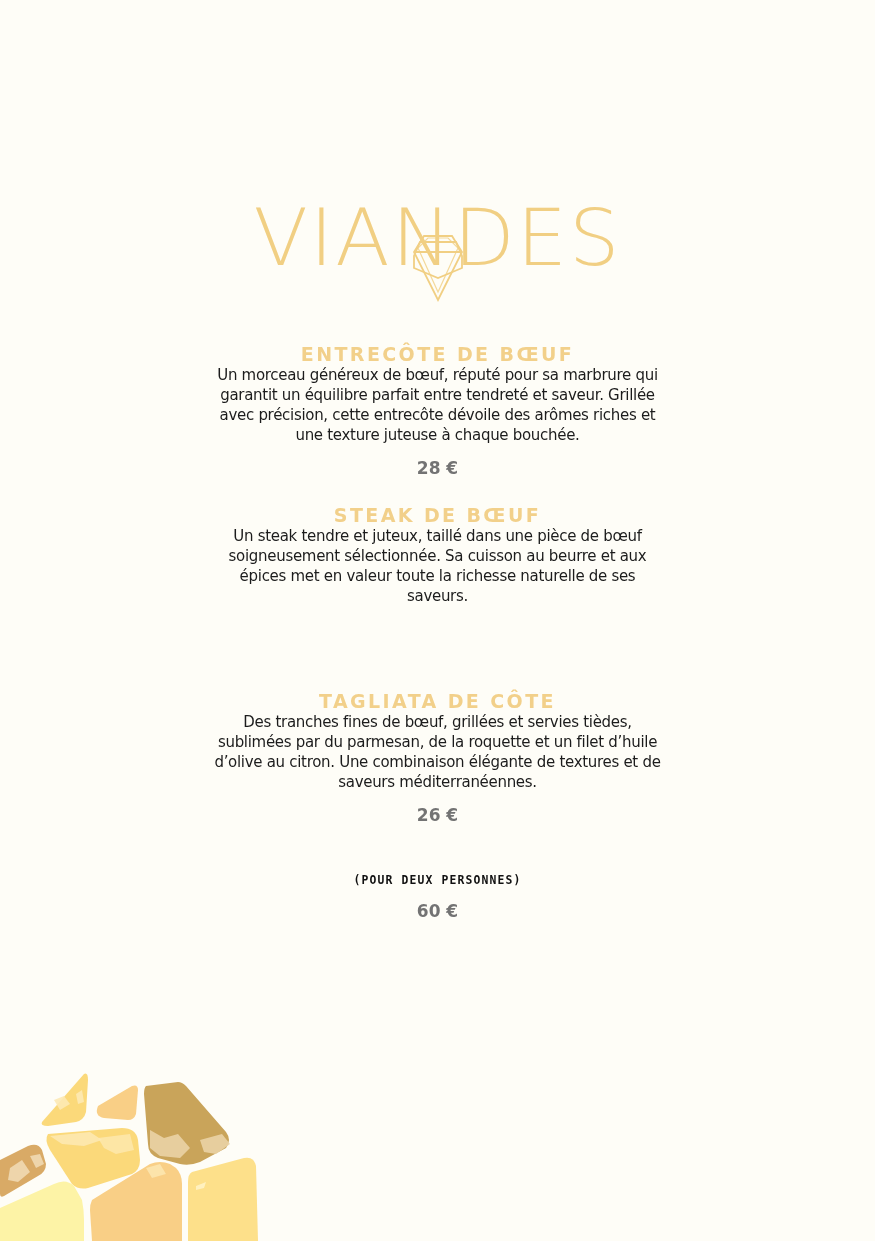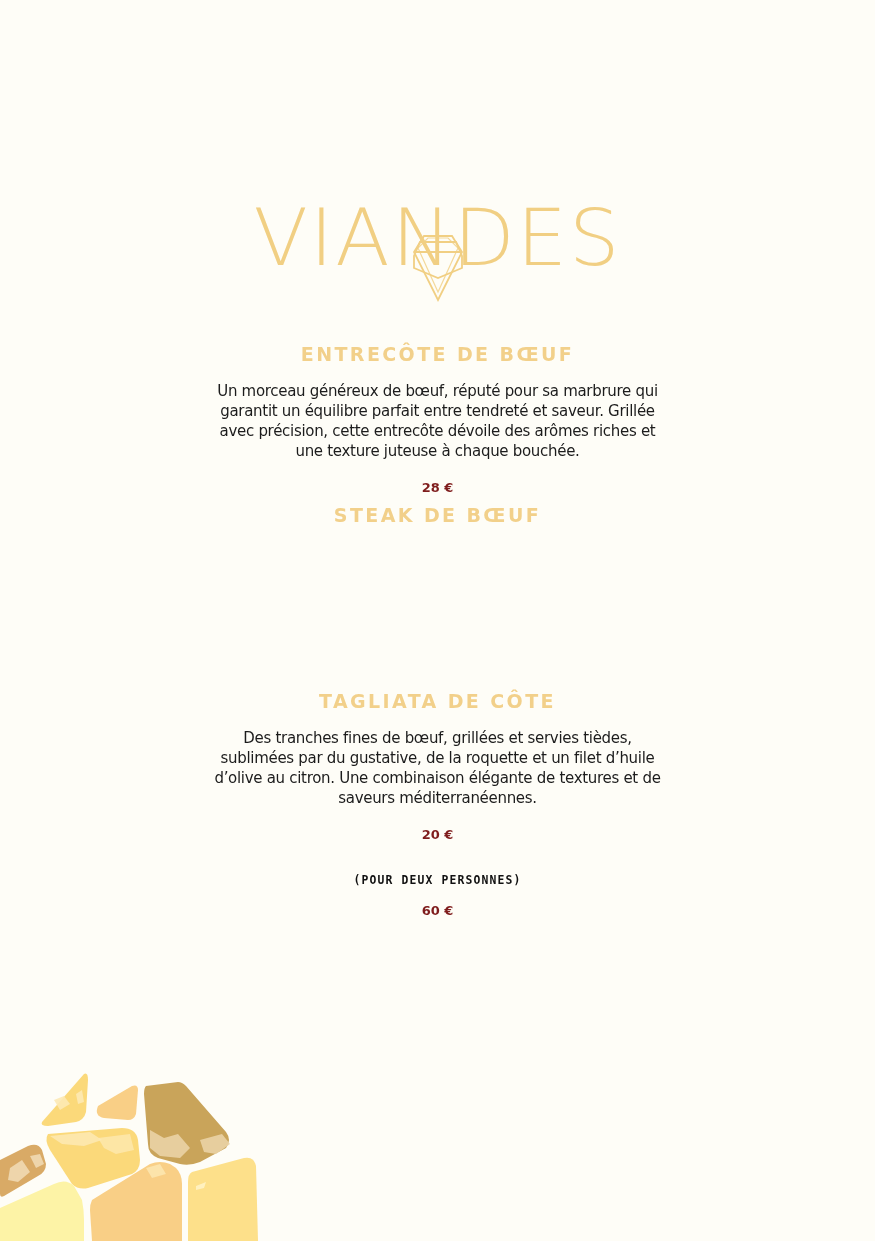--- a/index.html
+++ b/index.html
@@ -67,32 +67,32 @@
       font-weight: bold;
       font-size: 12px;
       letter-spacing: 1.2px;
       color: #111;
       line-height: 16px;
       margin-top: -1px;
       transform: scaleX(0.95);
     }
     .item-desc {
       width: 460px;
-      margin: 16px auto;
+      margin: 0 auto;
       font-family: "DejaVu Sans", sans-serif;
       font-size: 15px;
       line-height: 20px;
       color: #1c1c1c;
       letter-spacing: -0.3px;
     }
     .item-price {
       font-family: "DejaVu Sans", sans-serif;
       font-weight: bold;
-      font-size: 13px;
-      color: #7f1d1d;
+      font-size: 17px;
+      color: #737373;
       margin-top: 12px;
       line-height: 22px;
     }
     .decor {
       position: absolute;
       left: 0;
       top: 1060px;
       width: 280px;
       height: 181px;
     }
@@ -112,26 +112,27 @@
 <div class="menu">
 
   <div class="item" style="top:343px;">
     <div class="item-name">ENTRECÔTE DE BŒUF</div>
     <div class="item-desc">Un morceau généreux de bœuf, réputé pour sa marbrure qui garantit un équilibre parfait entre tendreté et saveur. Grillée avec précision, cette entrecôte dévoile des arômes riches et une texture juteuse à chaque bouchée.</div>
     <div class="item-price">28 €</div>
   </div>
 
   <div class="item" style="top:504px;">
     <div class="item-name">STEAK DE BŒUF</div>
+    <div class="item-desc">Un steak tendre et juteux, taillé dans une pièce de bœuf soigneusement sélectionnée. Sa cuisson au beurre et aux épices met en valeur toute la richesse naturelle de ses saveurs.</div>
   </div>
 
   <div class="item" style="top:690px;">
     <div class="item-name">TAGLIATA DE CÔTE</div>
-    <div class="item-desc">Des tranches fines de bœuf, grillées et servies tièdes, sublimées par du gustative, de la roquette et un filet d’huile d’olive au citron. Une combinaison élégante de textures et de saveurs méditerranéennes.</div>
-    <div class="item-price">20 €</div>
+    <div class="item-desc">Des tranches fines de bœuf, grillées et servies tièdes, sublimées par du parmesan, de la roquette et un filet d’huile d’olive au citron. Une combinaison élégante de textures et de saveurs méditerranéennes.</div>
+    <div class="item-price">26 €</div>
   </div>
 
   <div class="item" style="top:873px;">
     <div class="item-sub">(POUR DEUX PERSONNES)</div>
     <div class="item-price">60 €</div>
   </div>
 
 </div>
 
 <svg class="decor" viewBox="0 0 280 181">

